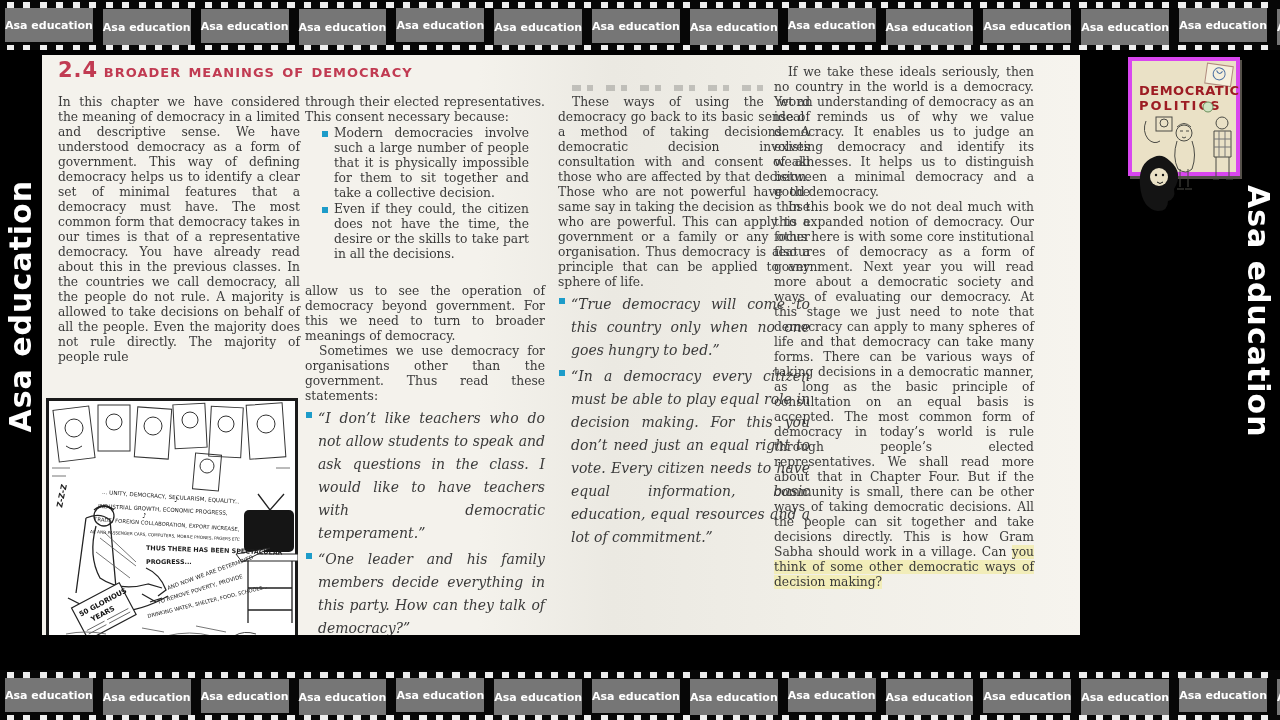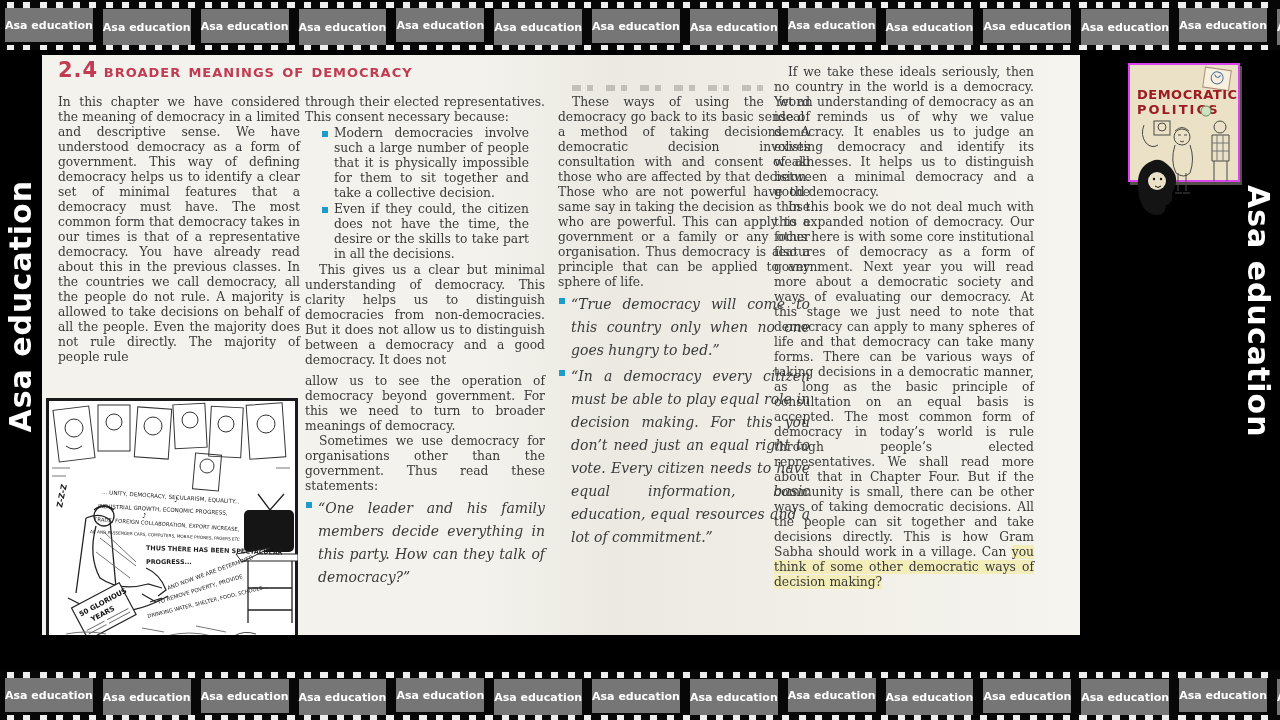--- a/index.html
+++ b/index.html
@@ -33,39 +33,39 @@
     font-family:"DejaVu Sans","Liberation Sans",sans-serif; font-weight:bold; }
   .heading .num { font-size:21px; letter-spacing:1px; }
   .heading .ttl { font-size:18px; font-variant:small-caps; letter-spacing:1px; text-transform:lowercase; }
 
   .col { position:absolute; color:#3a3a3a; font-size:12.3px; line-height:15px; text-align:justify; }
   .col1 { left:16px;  top:40px; width:242px; }
   .col2 { left:263px; top:40px; width:240px; }
   .col3 { left:516px; top:30px; width:252px; }
   .col4 { left:732px; top:10px; width:260px; }
   .ind { text-indent:14px; }
-  .gap-lg { margin-top:6px; }
+  .gap-lg { margin-top:22px; }
   .gap-q3 { margin-top:34px; }
 
   ul.blist { list-style:none; margin:1px 0; }
   ul.blist li { position:relative; padding-left:13px; margin:1px 16px; text-align:justify; }
   ul.blist li::before { content:""; position:absolute; left:1px; top:4.5px; width:6px; height:6px; background:#1d9cc9; }
   ul.quotes li { font-style:italic; font-size:14px; line-height:23px; margin:3px 0; }
 
   .hl { background:#f2edb9; box-decoration-break:clone; -webkit-box-decoration-break:clone; }
 
   .clipped-frag { height:6px; overflow:hidden; margin-bottom:4px; opacity:.45;
     background:repeating-linear-gradient(90deg,#8a8a86 0 9px,transparent 9px 15px,#8a8a86 15px 21px,transparent 21px 34px);
     width:200px; margin-left:14px; }
 
   
   .cartoon { position:absolute; left:4px; top:343px; width:252px; height:255px; background:#fff; }
   
-  .bookcover { position:absolute; left:1128px; top:13px; width:112px; height:119px;
-    background:#eae1c6; box-shadow:2px 3px 0 #55514a; border:2px solid #d946ef; }
+  .bookcover { position:absolute; left:1128px; top:7px; width:112px; height:119px;
+    background:#eae1c6; box-shadow:2px 3px 0 #55514a; border:4px solid #d946ef; }
 </style>
 </head>
 <body>
 
 <div class="stage">
 
   <div class="filmstrip top">
     <div class="sprockets"></div>
     <div class="frames">
       <div class="frame">Asa education</div>
@@ -172,24 +172,24 @@
           </g>
         </svg>
       </div>
 
       <div class="col col2">
         <p>through their elected representatives. This consent necessary because:</p>
         <ul class="blist">
           <li>Modern democracies involve such a large number of people that it is physically impossible for them to sit together and take a collective decision.</li>
           <li>Even if they could, the citizen does not have the time, the desire or the skills to take part in all the decisions.</li>
         </ul>
-        <p class="ind">This gives us a clear but minimal understanding of democracy. This clarity helps us to distinguish democracies from non-democracies. But it does not allow us to distinguish between a democracy and a good democracy. It does not</p>
         <p class="gap-lg">allow us to see the operation of democracy beyond government. For this we need to turn to broader meanings of democracy.</p>
         <p class="ind">Sometimes we use democracy for organisations other than the government. Thus read these statements:</p>
         <ul class="blist quotes">
+          <li>“I don’t like teachers who do not allow students to speak and ask questions in the class. I would like to have teachers with democratic temperament.”</li>
           <li>“One leader and his family members decide everything in this party. How can they talk of democracy?”</li>
         </ul>
       </div>
 
       <div class="col col3">
         <div class="clipped-frag"></div>
         <p class="ind">These ways of using the word democracy go back to its basic sense of a method of taking decisions. A democratic decision involves consultation with and consent of all those who are affected by that decision. Those who are not powerful have the same say in taking the decision as those who are powerful. This can apply to a government or a family or any other organisation. Thus democracy is also a principle that can be applied to any sphere of life.</p>
         <ul class="blist quotes gap-q3">
           <li>“True democracy will come to this country only when no one goes hungry to bed.”</li>
           <li>“In a democracy every citizen must be able to play equal role in decision making. For this you don’t need just an equal right to vote. Every citizen needs to have equal information, basic education, equal resources and a lot of commitment.”</li>

